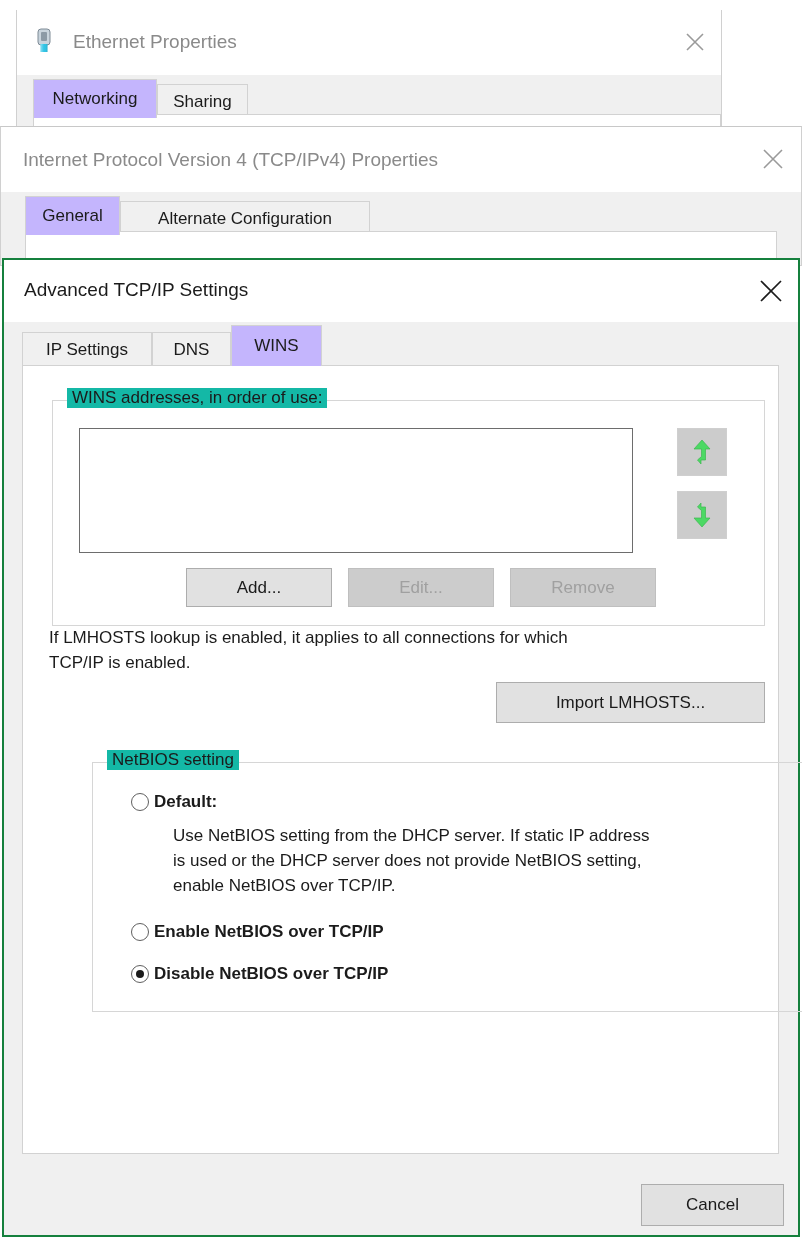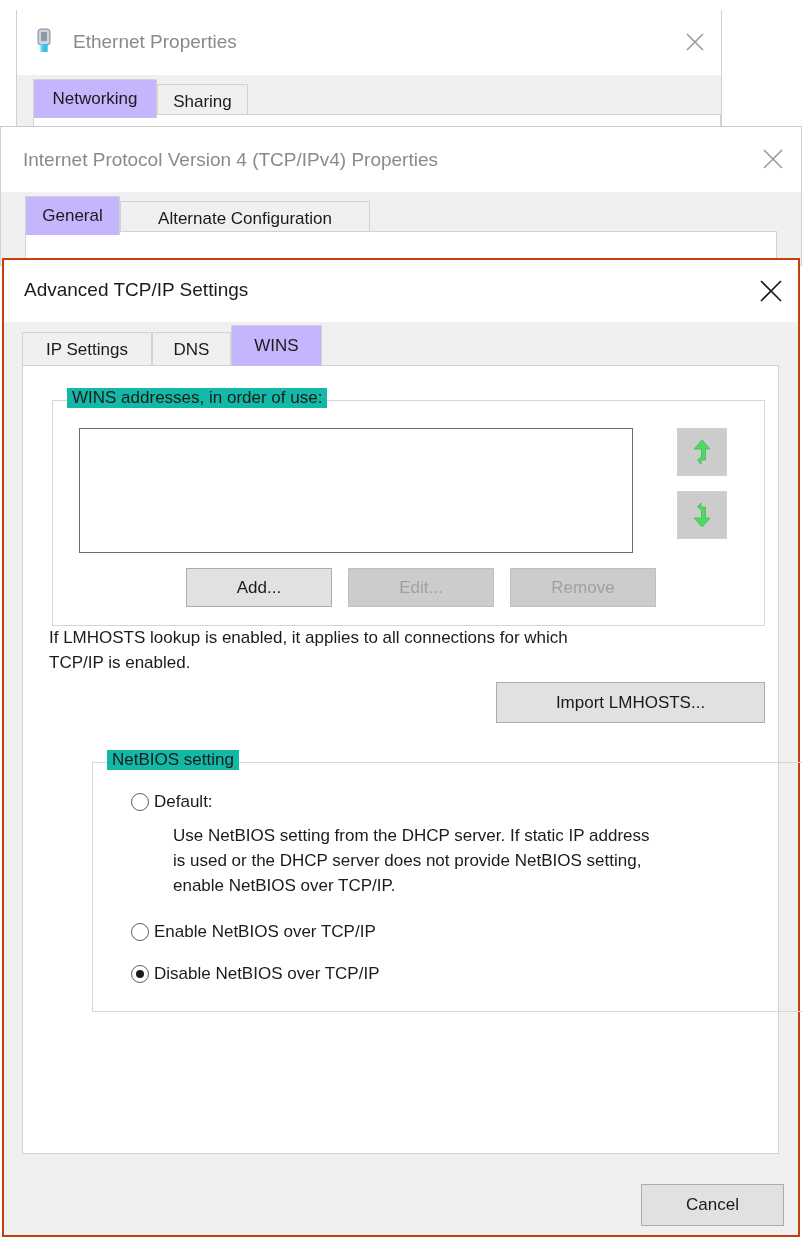--- a/index.html
+++ b/index.html
@@ -169,20 +169,21 @@
     color: #1b1b1b;
     margin-left: 6px;
     white-space: nowrap;
   }
 
   
   .radiorow {
     position: absolute;
     display: flex;
     align-items: center;
+    font-weight: bold;
   }
   .radio {
     width: 18px; height: 18px;
     border-radius: 50%;
     box-sizing: border-box;
     border: 1px solid #606060;
     background: #ffffff;
     position: relative;
     flex: 0 0 auto;
   }
@@ -272,21 +273,21 @@
       <span>General</span>
     </div>
     <div class="tab" style="left:119px; top:9px; width:250px; height:34px;">
       <span>Alternate Configuration</span>
     </div>
   </div>
 
   <div class="tabpanel" style="left:24px; top:104px; width:752px; height:36px; border-bottom:none;"></div>
 </div>
 
-<div class="win" style="left:2px; top:258px; width:798px; height:979px; border:2px solid #c2410c;">
+<div class="win" style="left:2px; top:258px; width:798px; height:979px; border:2px solid #15803d;">
 
   <div class="titlebar" style="width:794px; height:62px;">
     <div class="title-text active" style="position:absolute; left:20px; top:19px;">Advanced TCP/IP Settings</div>
     <div class="closebtn" style="left:740px; top:0px; width:54px; height:61px;">
       <svg width="26" height="26" viewBox="0 0 26 26">
         <path d="M3 3 L23 23 M23 3 L3 23" stroke="#1b1b1b" stroke-width="1.7" fill="none"></path>
       </svg>
     </div>
   </div>
 

